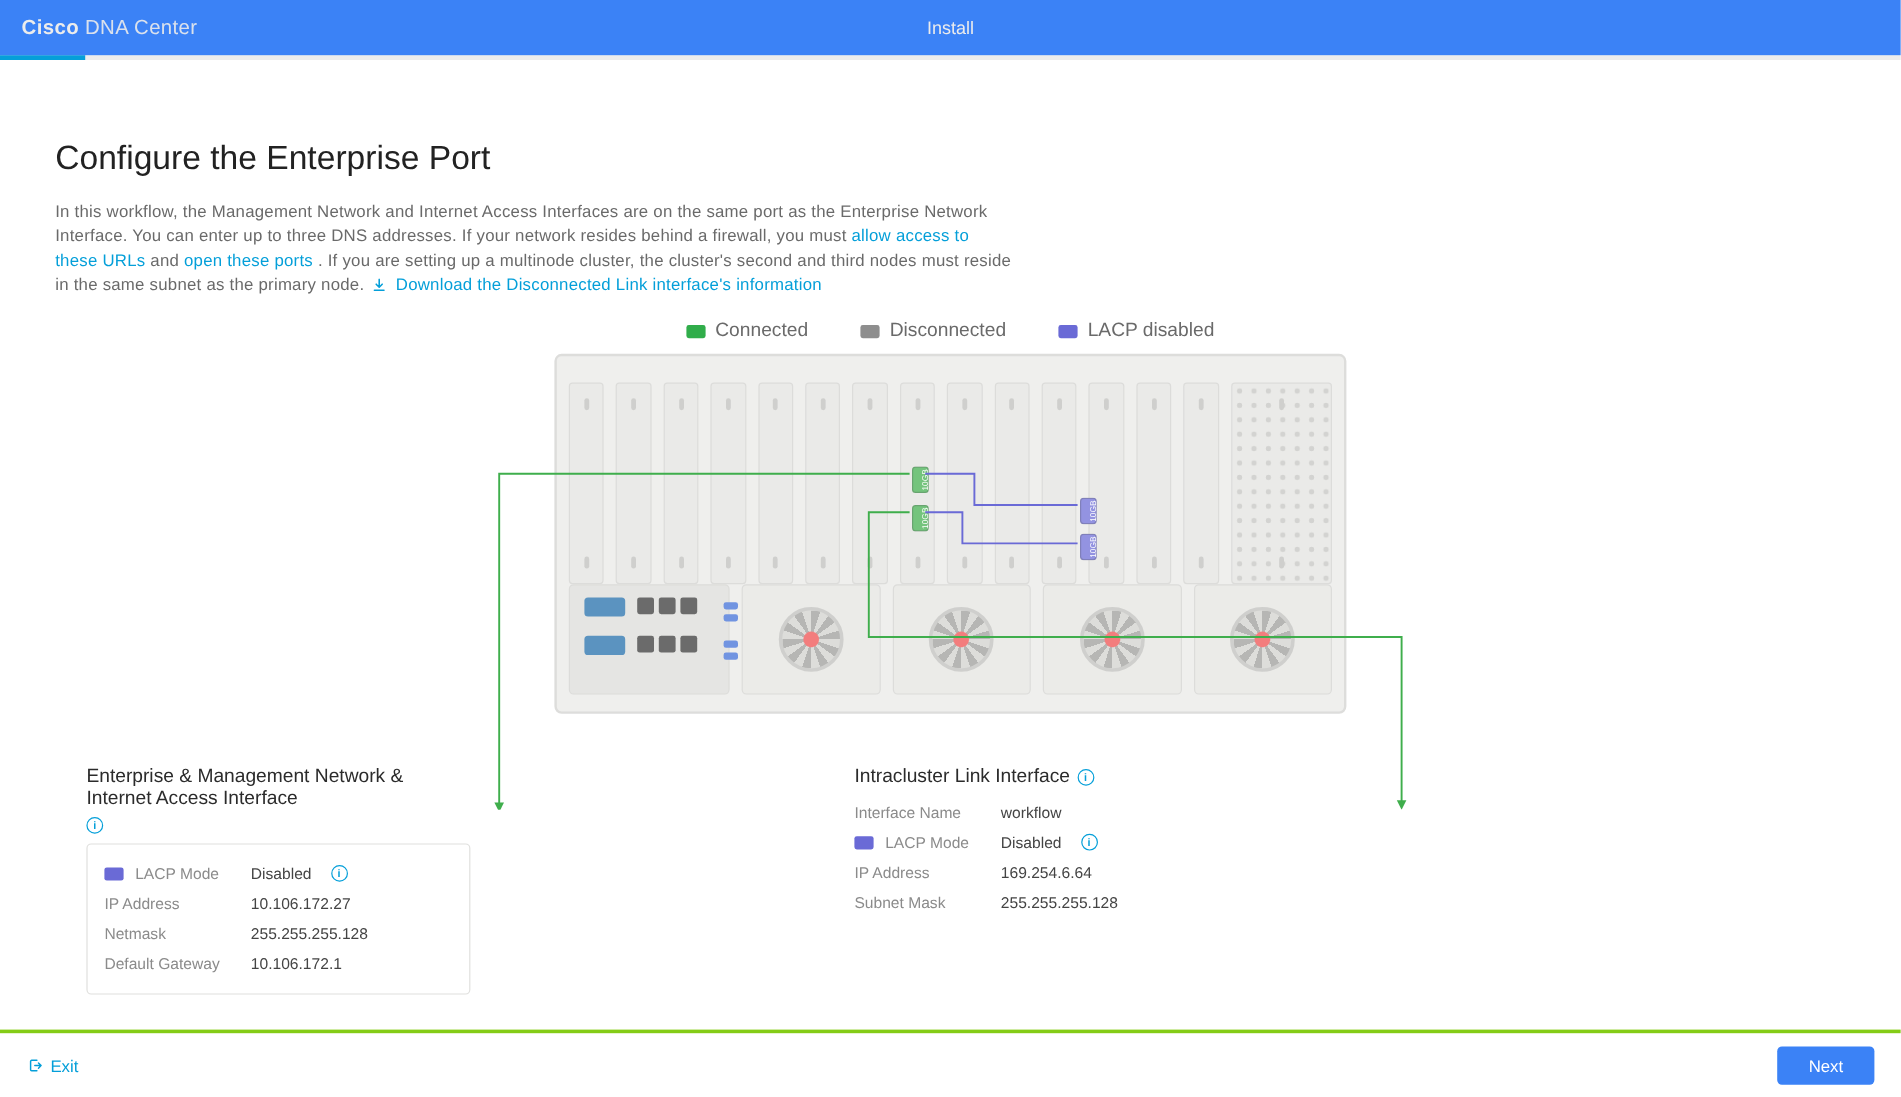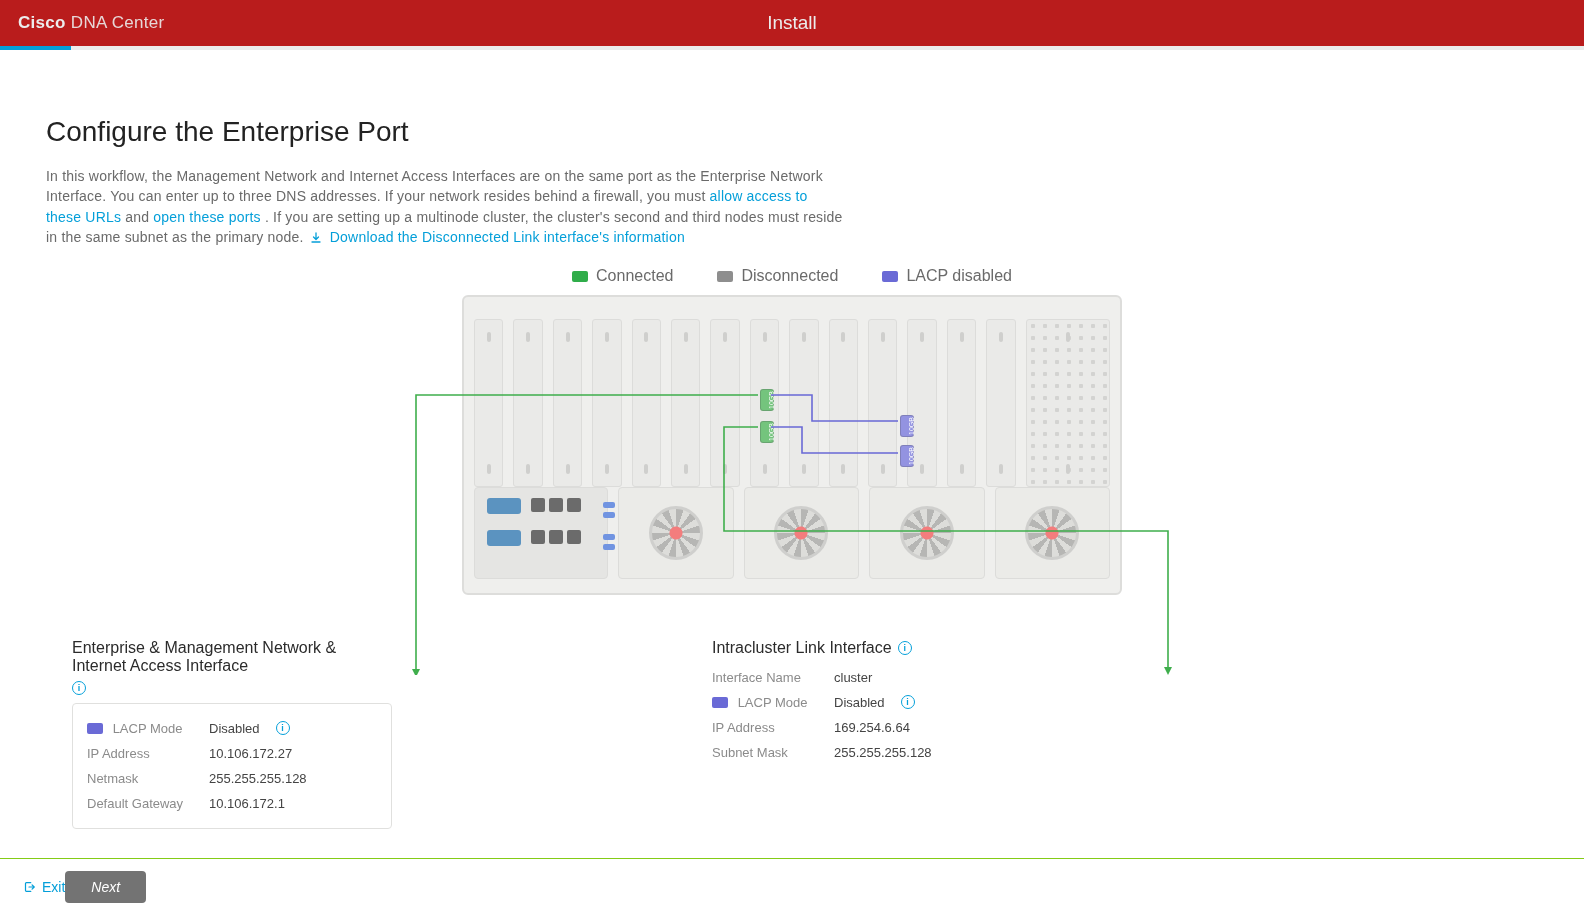--- a/index.html
+++ b/index.html
@@ -2,34 +2,34 @@
 <html><head>
 <meta charset="utf-8">
 <style>
   * { box-sizing: border-box; margin: 0; padding: 0; }
   html, body { height: 100%; font-family: -apple-system, BlinkMacSystemFont, "Segoe UI", Helvetica, Arial, sans-serif; color: #2b2b2b; }
   body { display: flex; flex-direction: column; background: #fff; }
 
   
   .header {
     height: 46px;
-    background: #b91c1c;
+    background: #3b82f6;
     display: flex;
     align-items: center;
     padding: 0 18px;
     position: relative;
     color: #ececec;
     flex: 0 0 auto;
   }
   .header .brand { font-size: 17px; letter-spacing: .3px; }
   .header .brand .bold { font-weight: 700; }
   .header .brand .thin { font-weight: 300; opacity: .9; }
   .header .center-title {
     position: absolute; left: 50%; transform: translateX(-50%);
-    font-size: 19px; font-weight: 300; color: #ececec;
+    font-size: 15px; font-weight: 300; color: #ececec;
   }
 
   
   .progress-rail { height: 4px; background: #ececec; width: 100%; flex: 0 0 auto; }
   .progress-fill { height: 100%; background: #049fd9; width: 4.5%; }
 
   
   .main { flex: 1 1 auto; overflow: auto; padding: 40px 46px 30px; margin-top: 26px; }
   .page-title { font-size: 28px; font-weight: 300; color: #222; margin-bottom: 18px; }
   .intro {
@@ -140,32 +140,32 @@
   .row .label { width: 112px; color: #8b8b8b; font-size: 13px; }
   .row .value { color: #444; font-size: 13px; }
   .lacp-chip {
     width: 16px; height: 11px; border-radius: 2px; background: #6a6ad6;
     display: inline-block; margin-right: 6px; vertical-align: -1px;
   }
   .inline-info { margin-left: 6px; }
 
   
   .footer {
-    flex: 0 0 auto; height: 56px; border-top: 1px solid #84cc16;
-    display: flex; align-items: center; justify-content: flex-start;
+    flex: 0 0 auto; height: 56px; border-top: 3px solid #84cc16;
+    display: flex; align-items: center; justify-content: space-between;
     padding: 0 22px; background: #fff;
   }
   .exit {
     display: inline-flex; align-items: center; gap: 6px;
     color: #049fd9; font-size: 14px; cursor: pointer; background: none; border: none;
   }
   .exit svg path { stroke: #049fd9; }
   .next-btn {
-    background: #737373; color: #fff; border: none; border-radius: 4px;
-    height: 32px; padding: 0 26px; font-size: 14px; cursor: pointer; font-style: italic;
+    background: #3b82f6; color: #fff; border: none; border-radius: 4px;
+    height: 32px; padding: 0 26px; font-size: 14px; cursor: pointer;
   }
 </style>
 </head>
 <body>
 
 <div class="header">
   <div class="brand">
     <span class="bold">Cisco</span>
     <span class="thin">DNA Center</span>
   </div>
@@ -319,21 +319,21 @@
     </div>
 
     <div class="card-block">
       <div class="card-title">
         <span>Intracluster Link Interface</span>
         <span class="info-icon">i</span>
       </div>
       <div class="card card-b">
         <div class="row">
           <span class="label">Interface Name</span>
-          <span class="value">cluster</span>
+          <span class="value">workflow</span>
         </div>
         <div class="row">
           <span class="label">
             <span class="lacp-chip"></span>
             <span>LACP Mode</span>
           </span>
           <span class="value">Disabled</span>
           <span class="info-icon inline-info">i</span>
         </div>
         <div class="row">

